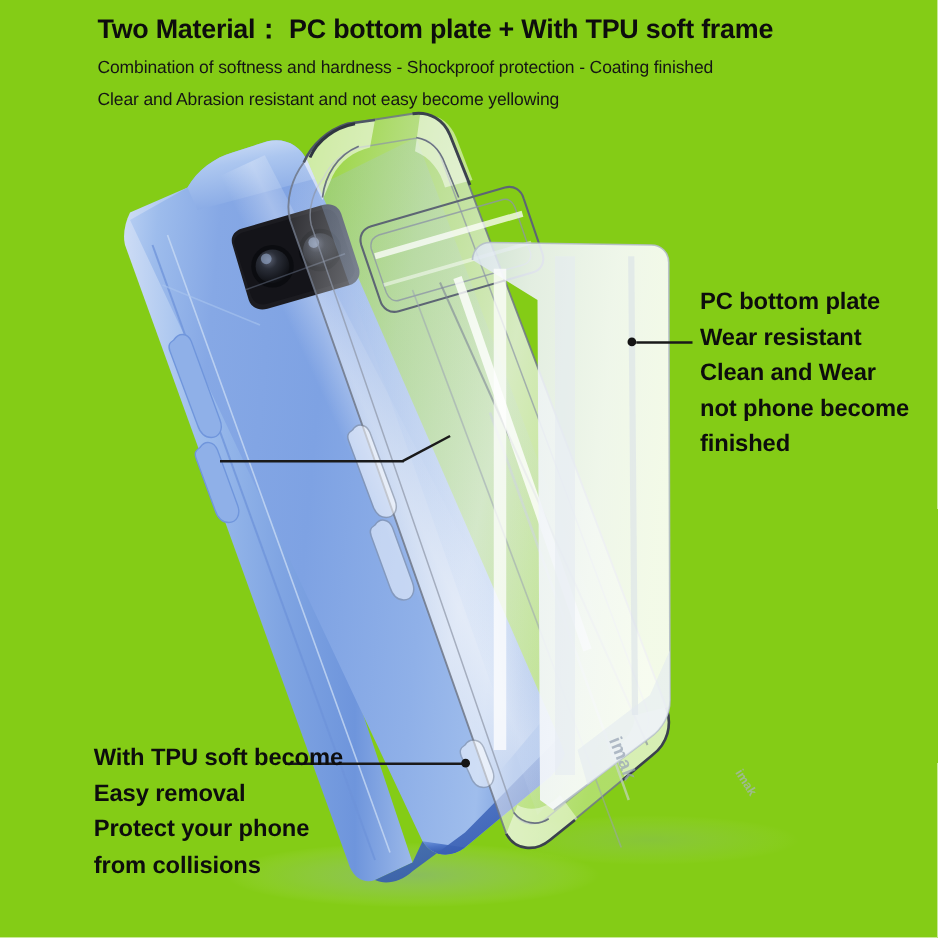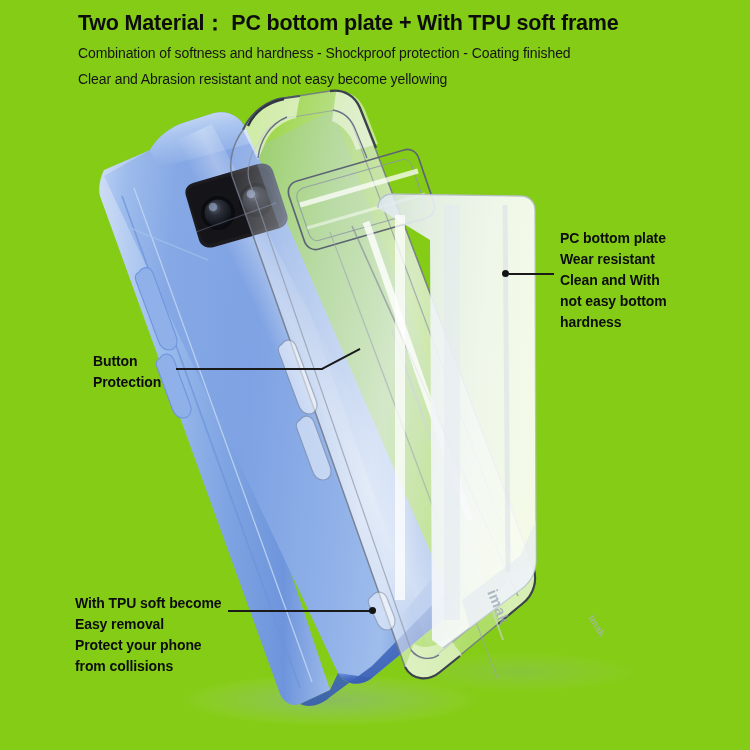--- a/index.html
+++ b/index.html
@@ -39,21 +39,21 @@
     color: #151515;
     white-space: nowrap;
     letter-spacing: -0.1px;
   }
   #sub1 { margin-top: 6px; }
   #sub2 { margin-top: 4px; }
 
   
   .callout {
     position: absolute;
-    font-size: 14px;
+    font-size: 19px;
     font-weight: bold;
     line-height: 1.5;
     color: #0d0d0d;
     letter-spacing: -0.1px;
     white-space: nowrap;
   }
   #callout-pc   { left: 560px; top: 228px; }
   #callout-btn  { left: 93px;  top: 351px; }
   #callout-tpu  { left: 75px;  top: 593px; }
 
@@ -344,29 +344,25 @@
   </div>
 
   <div class="leader">
     <div class="leader-line" style="left:228px; top:610px; width:145px;"></div>
     <div class="leader-dot" style="left:369px; top:607px;"></div>
   </div>
 
   <div class="callout" id="callout-pc">
     <div>PC bottom plate</div>
     <div>Wear resistant</div>
-    <div>Clean and With</div>
-    <div>not easy bottom</div>
-    <div>hardness</div>
-  </div>
-
-  <div class="callout" id="callout-btn">
-    <div>Button</div>
-    <div>Protection</div>
-  </div>
+    <div>Clean and Wear</div>
+    <div>not phone become</div>
+    <div>finished</div>
+  </div>
+
 
   <div class="callout" id="callout-tpu">
     <div>With TPU soft become</div>
     <div>Easy removal</div>
     <div>Protect your phone</div>
     <div>from collisions</div>
   </div>
 
 </div>
 

